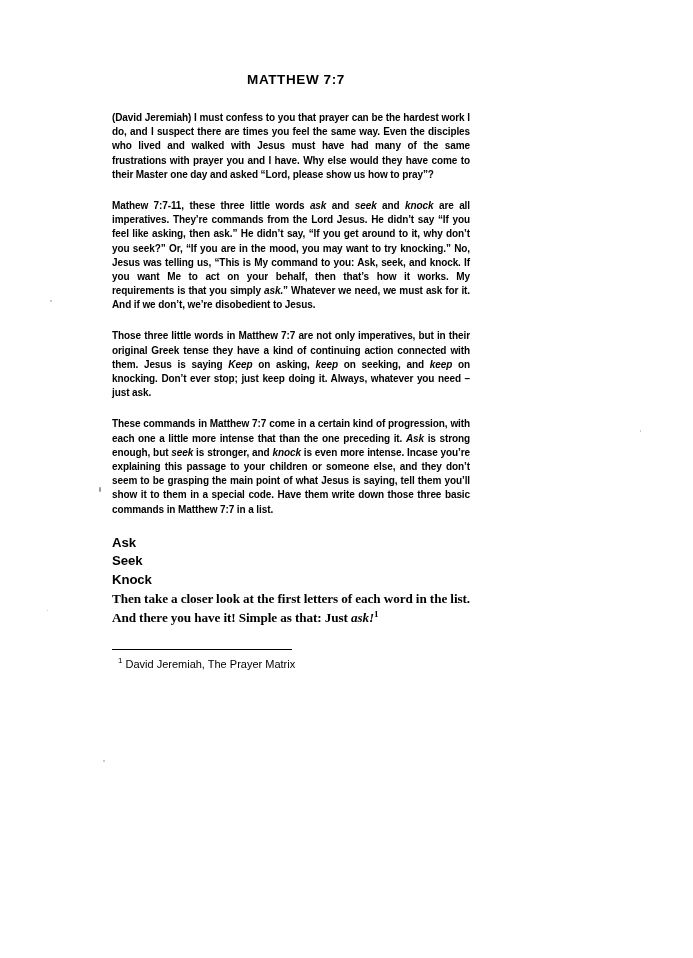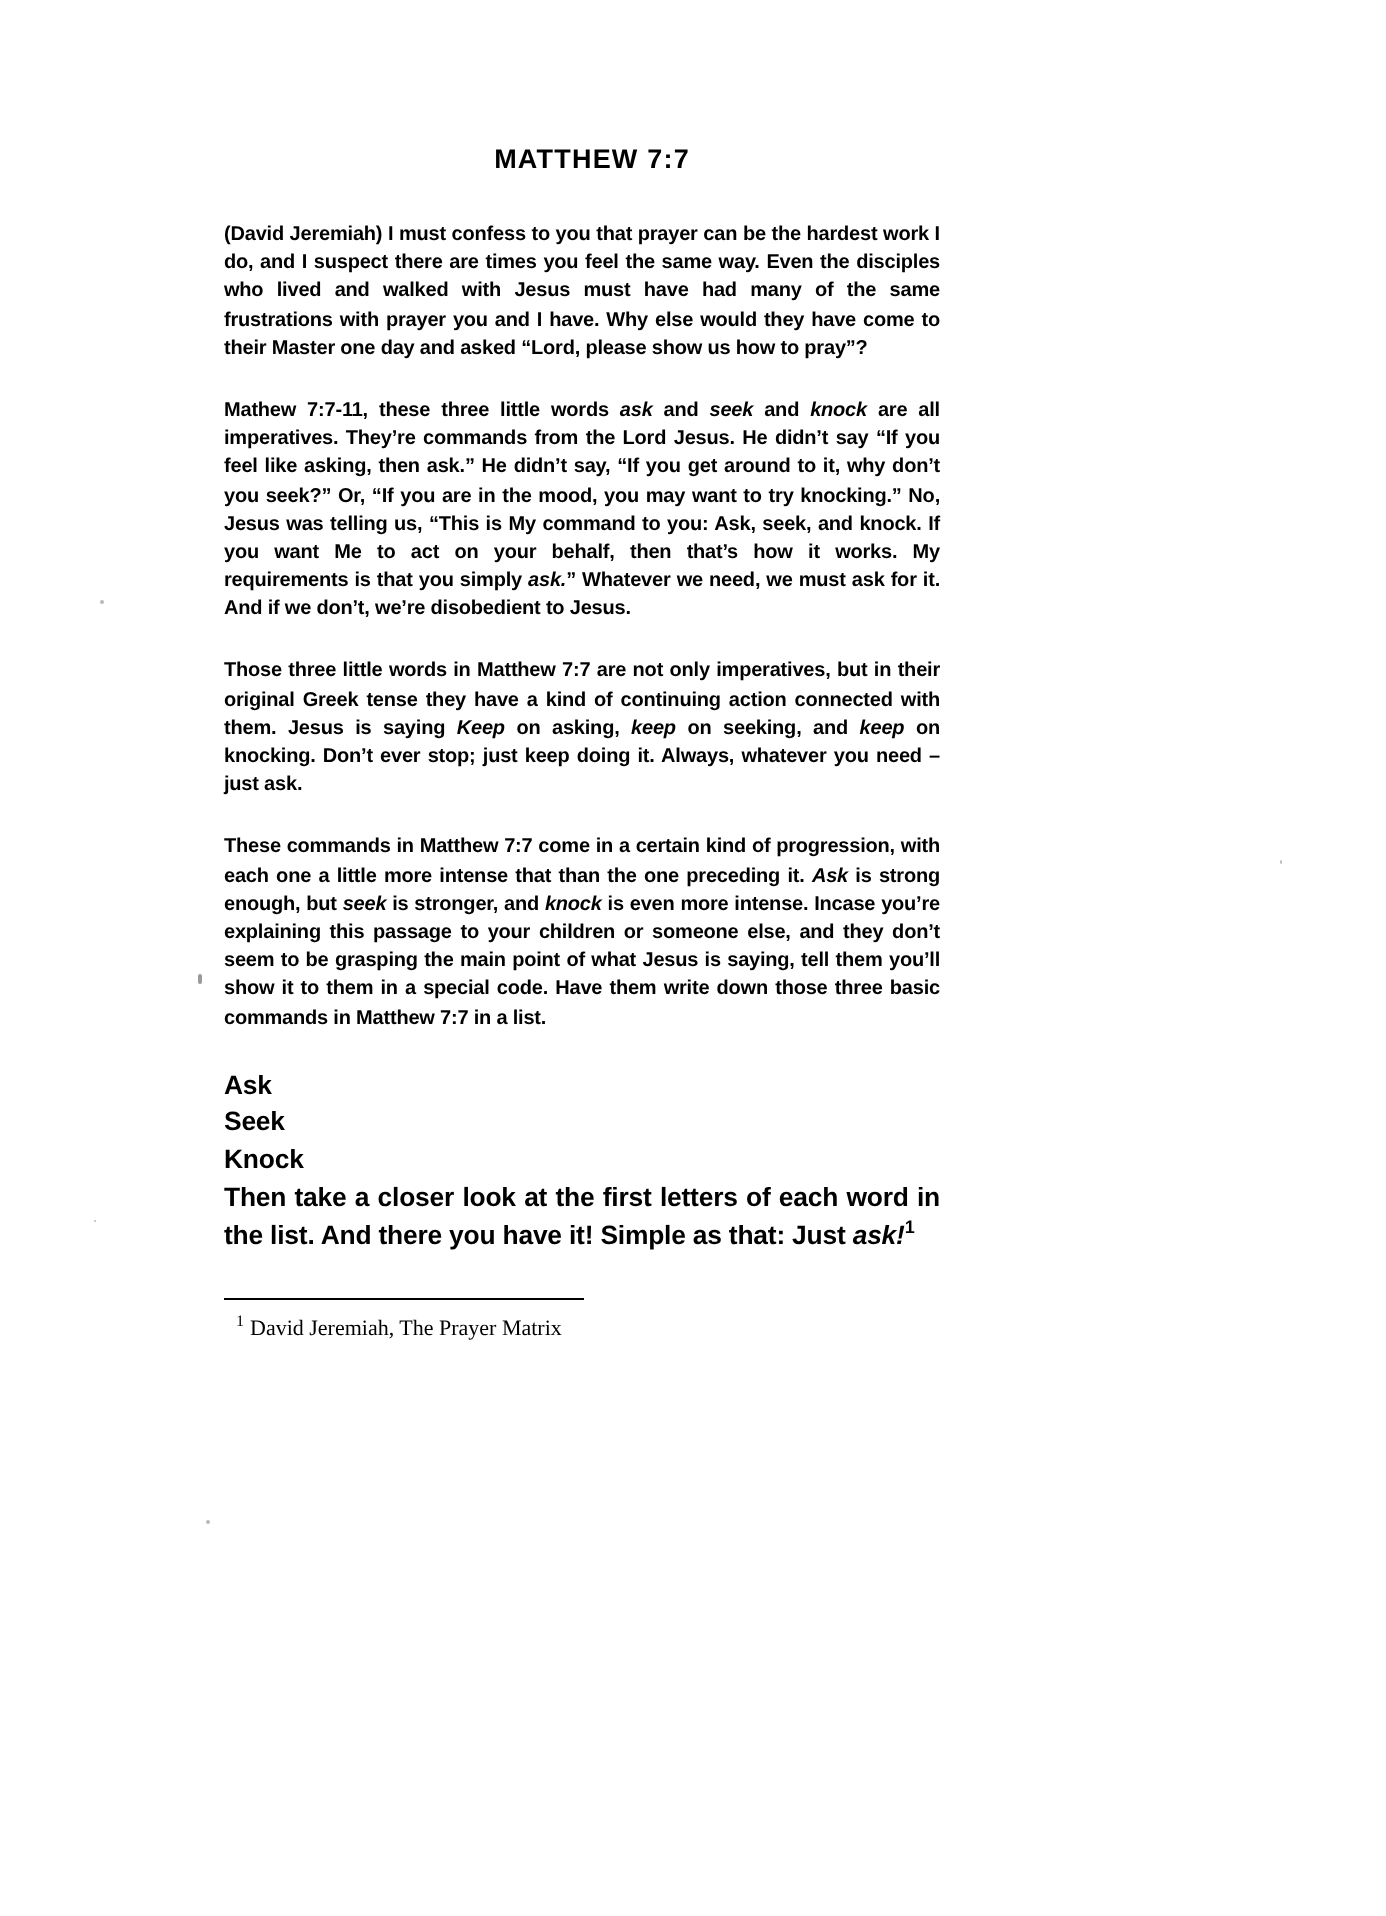--- a/index.html
+++ b/index.html
@@ -49,29 +49,30 @@
     margin: 0;
     letter-spacing: -0.1px;
   }
   .tail-block {
     font-size: 13.2px;
     font-weight: bold;
     line-height: 1.42;
     text-align: justify;
     margin: 0;
     letter-spacing: -0.1px;
+    font-family: Liberation Serif, serif;
   }
   .footnote-rule {
     width: 180px;
     height: 1px;
     background: #000;
     margin: 22px 0 6px 0;
   }
   .footnote {
-    font-family: Liberation Serif, serif;
+    font-family: Liberation Sans, sans-serif;
     font-size: 11px;
     font-weight: normal;
     line-height: 1.3;
     margin: 0;
     padding-left: 6px;
   }
   .footnote .marker {
     font-size: 8px;
     vertical-align: super;
     margin-right: 3px;

